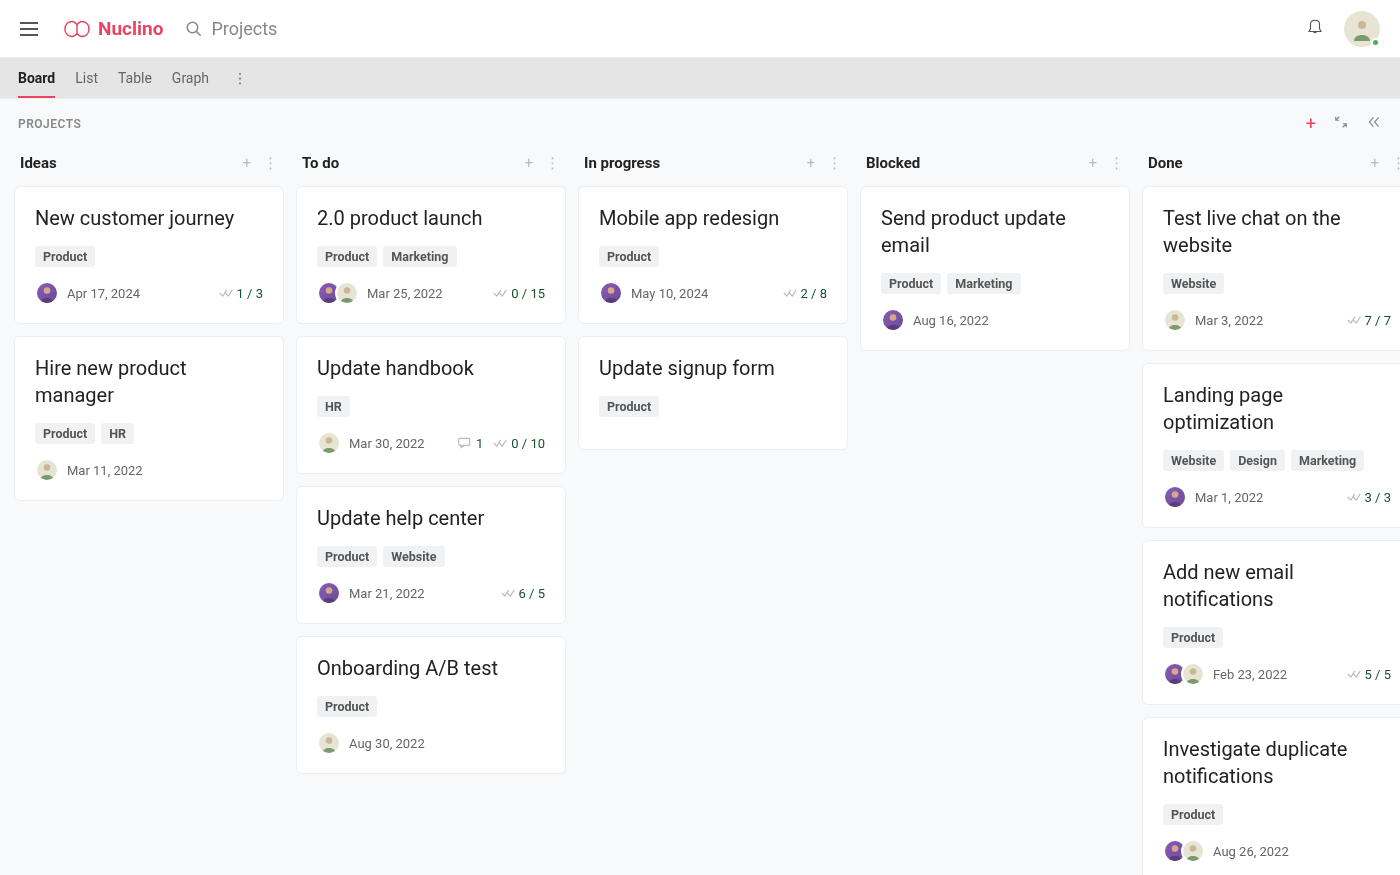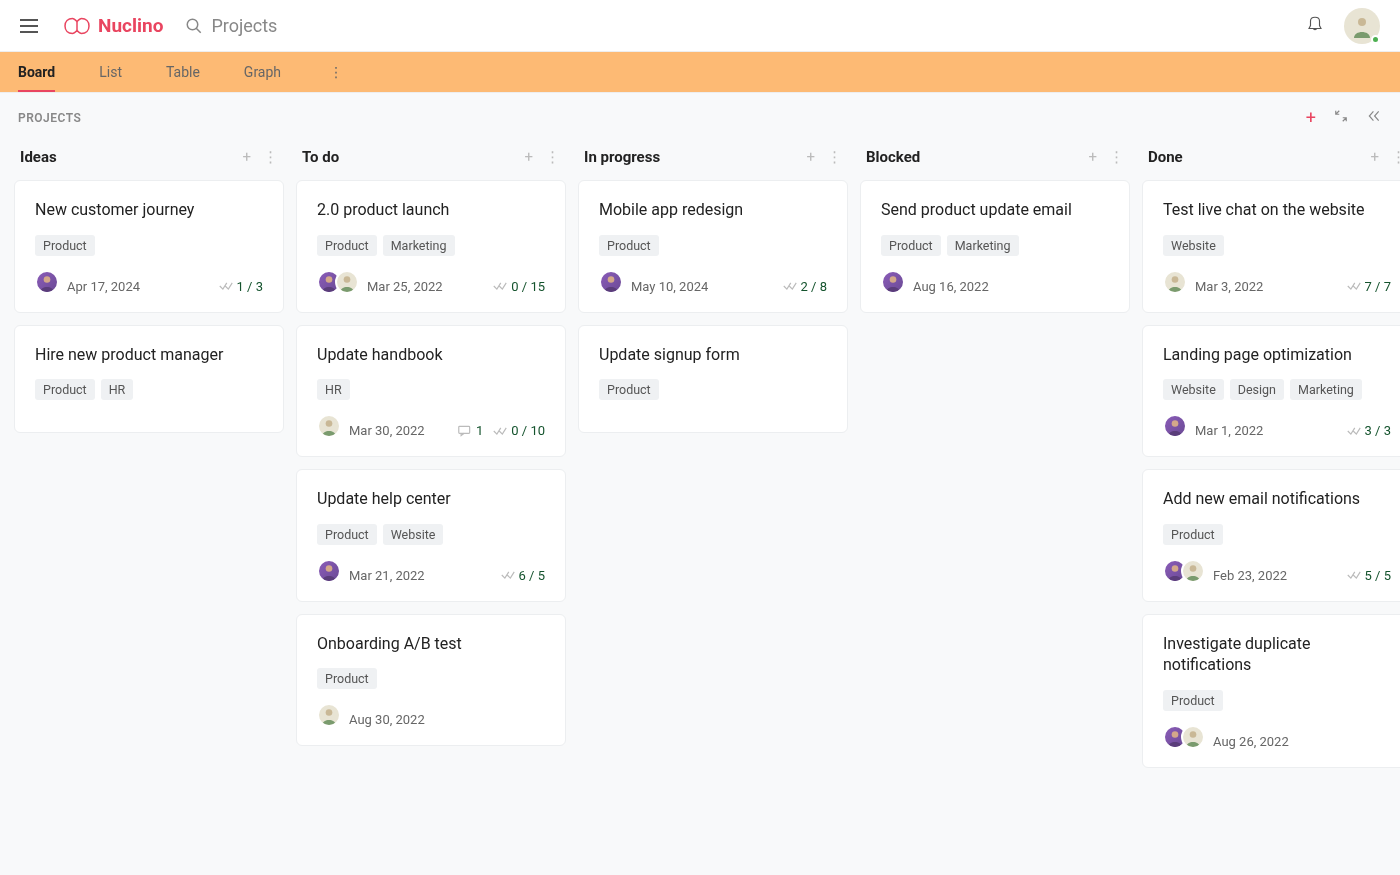--- a/index.html
+++ b/index.html
@@ -7,21 +7,21 @@
   font-family: -apple-system, BlinkMacSystemFont, "Segoe UI", Roboto, sans-serif;
   background: #f8f9fa;
   color: #333;
   font-size: 14px;
   width: 1400px;
   height: 875px;
   overflow: hidden;
 }
 .header {
   background: #fff;
-  height: 52px;
+  height: 58px;
   display: flex;
   align-items: center;
   padding: 0 20px;
   border-bottom: 1px solid #eee;
 }
 .menu-btn {
   width: 24px; height: 24px;
   display: flex; flex-direction: column; justify-content: center; gap: 4px;
   cursor: pointer;
   margin-right: 18px;
@@ -46,26 +46,26 @@
   background: #e8e4d4;
   display: flex; align-items: center; justify-content: center;
   overflow: hidden;
 }
 .status-dot {
   position: absolute; bottom: 0; right: 0;
   width: 9px; height: 9px; border-radius: 50%;
   background: #4caf50; border: 2px solid #fff;
 }
 .tabbar {
-  background: #fdba74;
+  background: #e5e5e5;
   height: 41px;
   display: flex;
   align-items: center;
   padding: 0 18px;
-  gap: 44px;
+  gap: 20px;
   border-bottom: 1px solid #eee;
 }
 .tab {
   font-size: 14px; color: #666;
   padding: 11px 0 10px;
   cursor: pointer;
   border-bottom: 2px solid transparent;
 }
 .tab.active { font-weight: 700; color: #222; border-bottom-color: #e94560; }
 .more-icon { color: #666; cursor: pointer; padding: 4px; }
@@ -103,36 +103,37 @@
 .col-actions span { cursor: pointer; font-size: 15px; }
 .card {
   background: #fff;
   border-radius: 6px;
   border: 1px solid #eceef0;
   padding: 18px 20px;
   margin-bottom: 12px;
   cursor: pointer;
 }
 .card-title {
-  font-size: 16px;
+  font-size: 20px;
   font-weight: 400;
   color: #222;
   margin-bottom: 14px;
   line-height: 1.35;
 }
 .tags { display: flex; gap: 6px; flex-wrap: wrap; margin-bottom: 14px; }
 .tag {
   font-size: 12.5px;
   background: #eff1f3;
   color: #555;
   padding: 3px 8px;
   border-radius: 3px;
+  font-weight: bold;
 }
 .card-footer {
-  display: flex; align-items: flex-end;
+  display: flex; align-items: center;
 }
 .assignees { display: flex; }
 .assignee {
   width: 24px; height: 24px; border-radius: 50%;
   border: 2px solid #fff;
   margin-left: -6px;
   display: flex; align-items: center; justify-content: center;
   overflow: hidden;
   flex-shrink: 0;
 }
@@ -251,20 +252,32 @@
             </span>
           </div>
         </div>
       </div>
       <div class="card">
         <div class="card-title">Hire new product manager</div>
         <div class="tags">
           <span class="tag">Product</span>
           <span class="tag">HR</span>
         </div>
+        <div class="card-footer">
+          <div class="assignees">
+            <div class="assignee tan">
+              <svg class="person-svg" viewBox="0 0 24 24">
+                <circle cx="12" cy="9" r="4" fill="#c9b896"></circle>
+                <path d="M4 24 C4 16 20 16 20 24 Z" fill="#7a9b6e"></path>
+              </svg>
+            </div>
+          </div>
+          <span class="date">Mar 11, 2022</span>
+          <div class="meta-right"></div>
+        </div>
       </div>
     </div>
     <div class="column">
       <div class="col-header">
         <span class="col-title">To do</span>
         <div class="col-actions">
           <span>+</span>
           <span>⋮</span>
         </div>
       </div>

